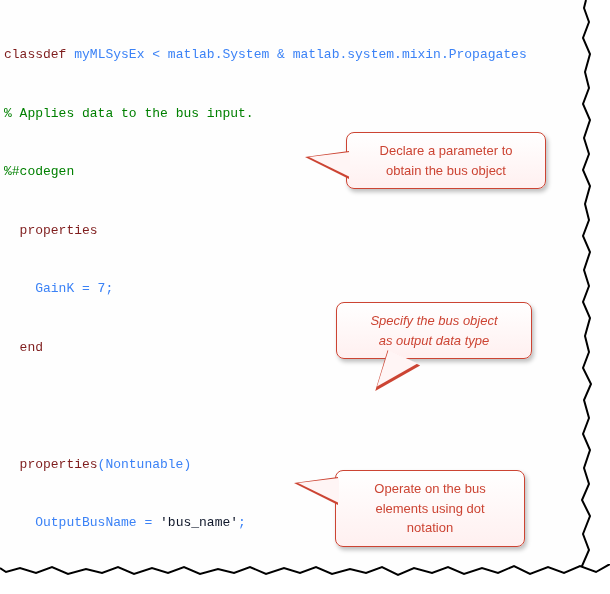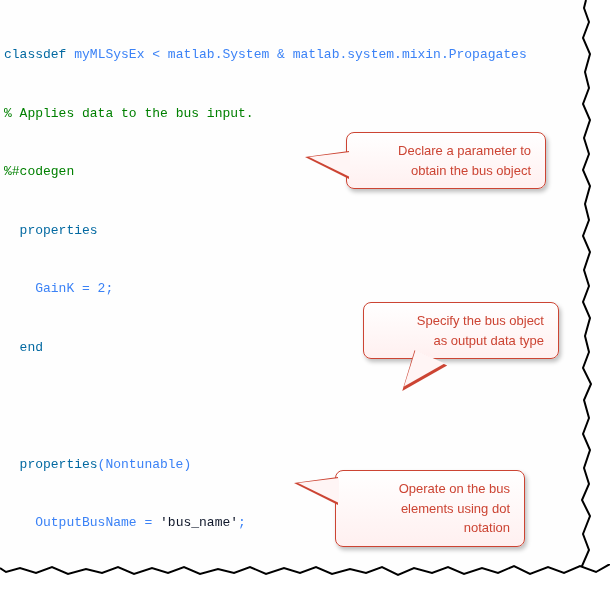--- a/index.html
+++ b/index.html
@@ -21,38 +21,38 @@
     box-sizing: border-box;
   }
   .code {
     position: relative;
     padding: 6px 0 0 4px;
     width: 588px;
     white-space: pre;
     background: #fefefe;
   }
   .line { display: block; }
-  .kw { color: #0369a1; }        
+  .kw { color: #7f1d1d; }        
   .str { color: #0f172a; }       
   .cm { color: #008000; }        
   .plain { color: #3b82f6; }
   .space2 { padding-left: 2ch; }
   .space4 { padding-left: 4ch; }
 
   
   .callout {
     position: absolute;
     background: linear-gradient(#ffffff,#fff0f0);
     border: 1.5px solid #cc4433;
     border-radius: 8px;
     padding: 8px 14px;
     font-family: Arial, Helvetica, sans-serif;
     font-size: 13px;
     color: #cc4433;
-    text-align: right;
+    text-align: center;
     box-shadow: 2px 3px 4px rgba(0,0,0,0.25);
     z-index: 3;
   }
   
   .callout::before {
     content: "";
     position: absolute;
     width: 0; height: 0;
   }
   .callout.c1::before {
@@ -121,21 +121,21 @@
 </head>
 <body>
 
 <div class="page">
 
   <div class="code">
     <span class="line"><span class="kw">classdef</span><span class="plain"> myMLSysEx &lt; matlab.System &amp; matlab.system.mixin.Propagates</span></span>
     <span class="line cm">% Applies data to the bus input.</span>
     <span class="line cm">%#codegen</span>
     <span class="line space2"><span class="kw">properties</span></span>
-    <span class="line space4 plain">GainK = 2;</span>
+    <span class="line space4 plain">GainK = 7;</span>
     <span class="line space2"><span class="kw">end</span></span>
     <span class="line">&nbsp;</span>
     <span class="line space2"><span class="kw">properties</span><span class="plain">(Nontunable)</span></span>
     <span class="line space4"><span class="plain">OutputBusName = </span><span class="str">'bus_name'</span><span class="plain">;</span></span>
     <span class="line space2"><span class="kw">end</span></span>
     
     
     
     
     
@@ -156,21 +156,21 @@
     
     
     
   </div>
 
   <div class="callout c1" style="left:346px; top:132px; width:170px;">
     <span>Declare a parameter to</span><br>
     <span>obtain the bus object</span>
   </div>
 
-  <div class="callout c2" style="left:363px; top:302px; width:166px;">
+  <div class="callout c2" style="left:336px; top:302px; width:166px;font-style:italic;">
     <span>Specify the bus object</span><br>
     <span>as output data type</span>
   </div>
 
   <div class="callout c3" style="left:335px; top:470px; width:160px;">
     <span>Operate on the bus</span><br>
     <span>elements using dot</span><br>
     <span>notation</span>
   </div>
 

